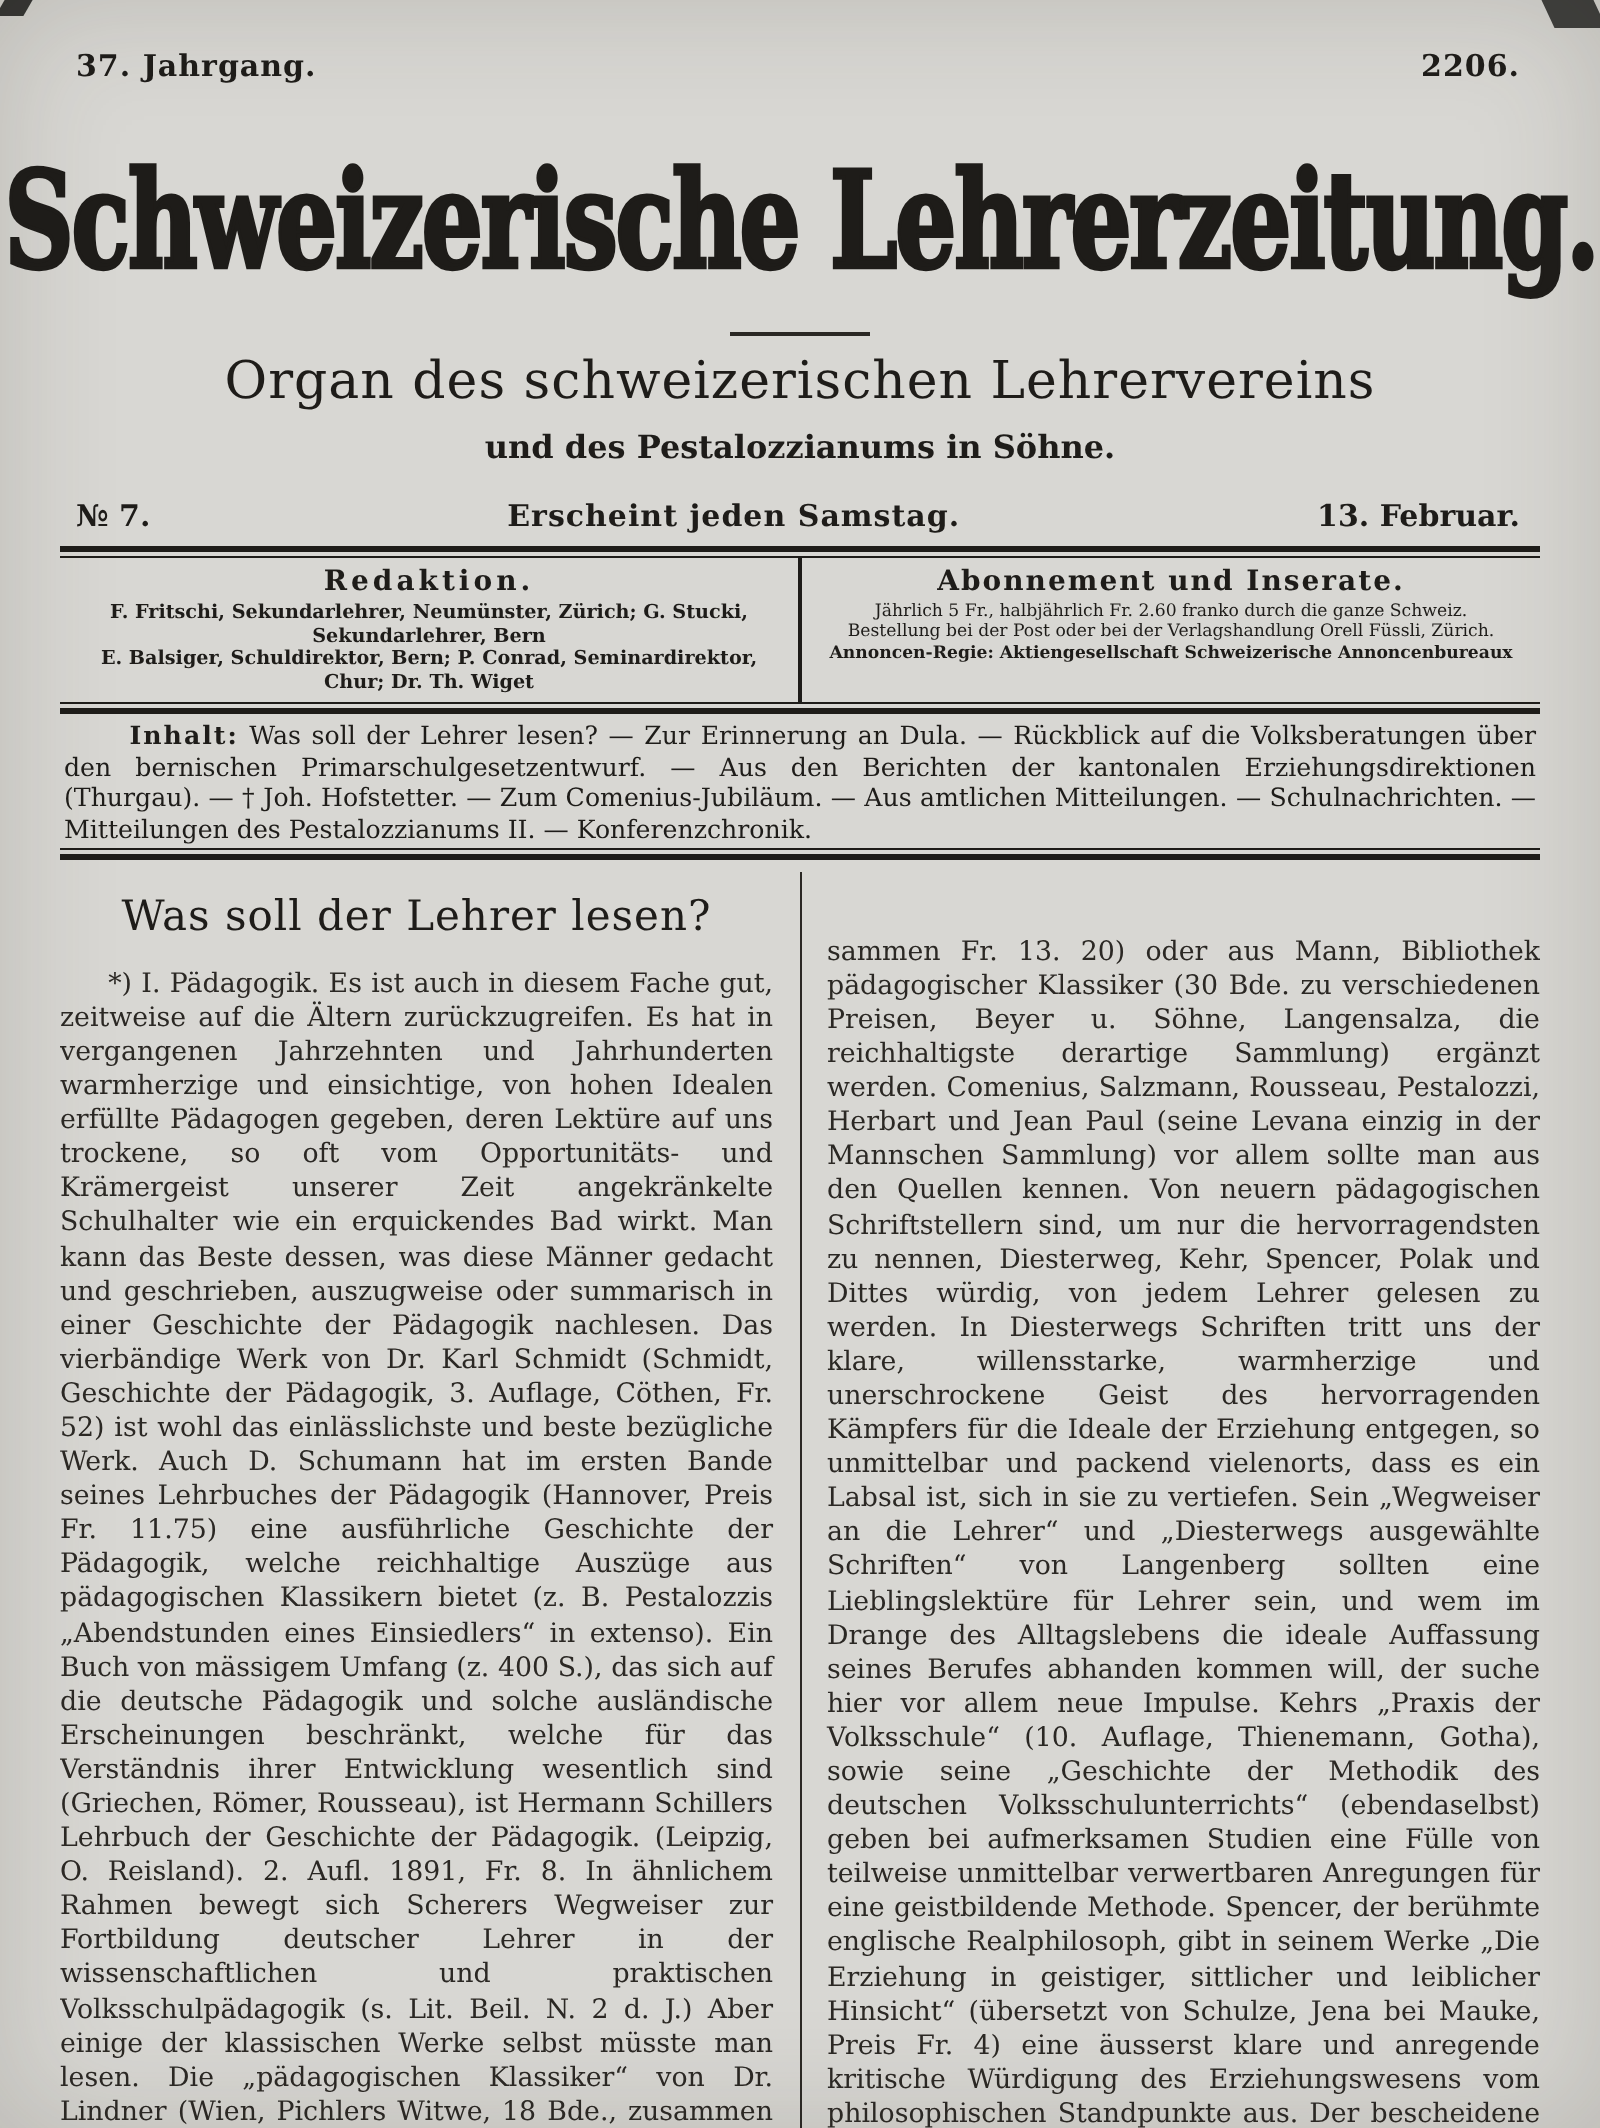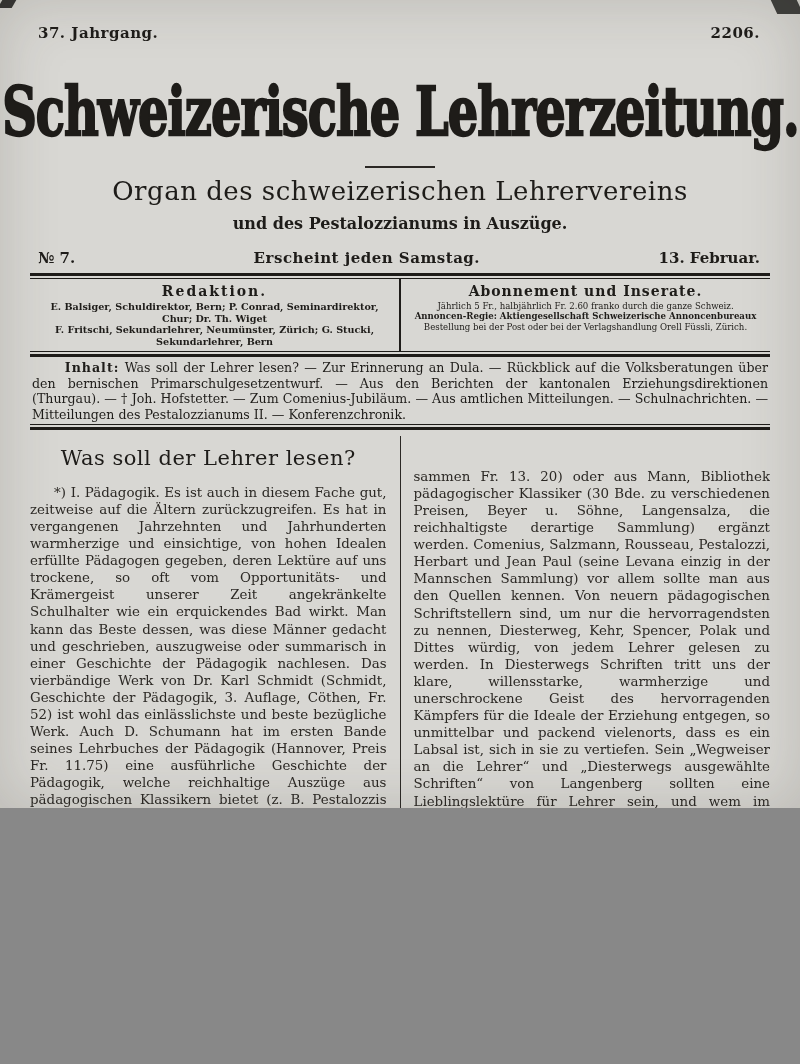--- a/index.html
+++ b/index.html
@@ -3,21 +3,21 @@
 <meta charset="utf-8">
 <style>
   :root{
     --paper:#d8d7d3;
     --ink:#1e1c19;
     --ink-soft:#2b2824;
   }
   html,body{margin:0;padding:0;background:#888;}
   .page{
     position:relative;
-    width:800px;height:808px;
+    width:800px;height:1064px;
     margin:0 auto;
     background:var(--paper);
     color:var(--ink);
     font-family:"DejaVu Serif","Liberation Serif",serif;
     overflow:hidden;
     box-shadow:inset 0 0 60px rgba(60,55,45,.18);
   }
   .scan-corner{position:absolute;background:#1a1a18;}
   .scan-corner.tl{left:0;top:0;width:14px;height:8px;transform:skewX(-30deg);opacity:.85;}
   .scan-corner.tr{right:0;top:0;width:26px;height:14px;transform:skewX(25deg);opacity:.8;}
@@ -91,42 +91,42 @@
     <span>2206.</span>
   </div>
 
   <div class="masthead-wrap">
     <div class="masthead">Schweizerische Lehrerzeitung.</div>
   </div>
 
   <div class="mast-rule"></div>
 
   <div class="organ-line1">Organ des schweizerischen Lehrervereins</div>
-  <div class="organ-line2">und des Pestalozzianums in Auszüge.</div>
+  <div class="organ-line2">und des Pestalozzianums in Söhne.</div>
 
   <div class="issue-row">
     <span>№ 7.</span>
     <span class="mid">Erscheint jeden Samstag.</span>
     <span>13. Februar.</span>
   </div>
 
   <div class="rule-thick-thin"></div>
 
   <div class="info-cols">
     <div class="info-col">
       <div class="info-title">Redaktion.</div>
+      <div class="redaktion-line">F. Fritschi, Sekundarlehrer, Neumünster, Zürich; G. Stucki, Sekundarlehrer, Bern</div>
       <div class="redaktion-line">E. Balsiger, Schuldirektor, Bern;  P. Conrad, Seminardirektor, Chur; Dr. Th. Wiget</div>
-      <div class="redaktion-line">F. Fritschi, Sekundarlehrer, Neumünster, Zürich; G. Stucki, Sekundarlehrer, Bern</div>
     </div>
     <div class="info-divider"></div>
     <div class="info-col">
       <div class="info-title" style="letter-spacing:1px;">Abonnement und Inserate.</div>
       <div class="abo-line">Jährlich 5 Fr., halbjährlich Fr. 2.60 franko durch die ganze Schweiz.</div>
+      <div class="abo-line">Bestellung bei der Post oder bei der Verlagshandlung Orell Füssli, Zürich.</div>
       <div class="abo-line bold">Annoncen-Regie: Aktiengesellschaft Schweizerische Annoncenbureaux</div>
-      <div class="abo-line">Bestellung bei der Post oder bei der Verlagshandlung Orell Füssli, Zürich.</div>
     </div>
   </div>
 
   <div class="rule-thin-thick"></div>
 
   <p class="inhalt"><span class="label">Inhalt:</span><span> Was soll der Lehrer lesen? — Zur Erinnerung an Dula. — Rückblick auf die Volksberatungen über den bernischen Primarschulgesetzentwurf. — Aus den Berichten der kantonalen Erziehungsdirektionen (Thurgau). — † Joh. Hofstetter. — Zum Comenius-Jubiläum. — Aus amtlichen Mitteilungen. — Schulnachrichten. — Mitteilungen des Pestalozzianums II. — Konferenzchronik.</span></p>
 
   <div class="rule-thin-thick"></div>
 
   <div class="body-cols">

